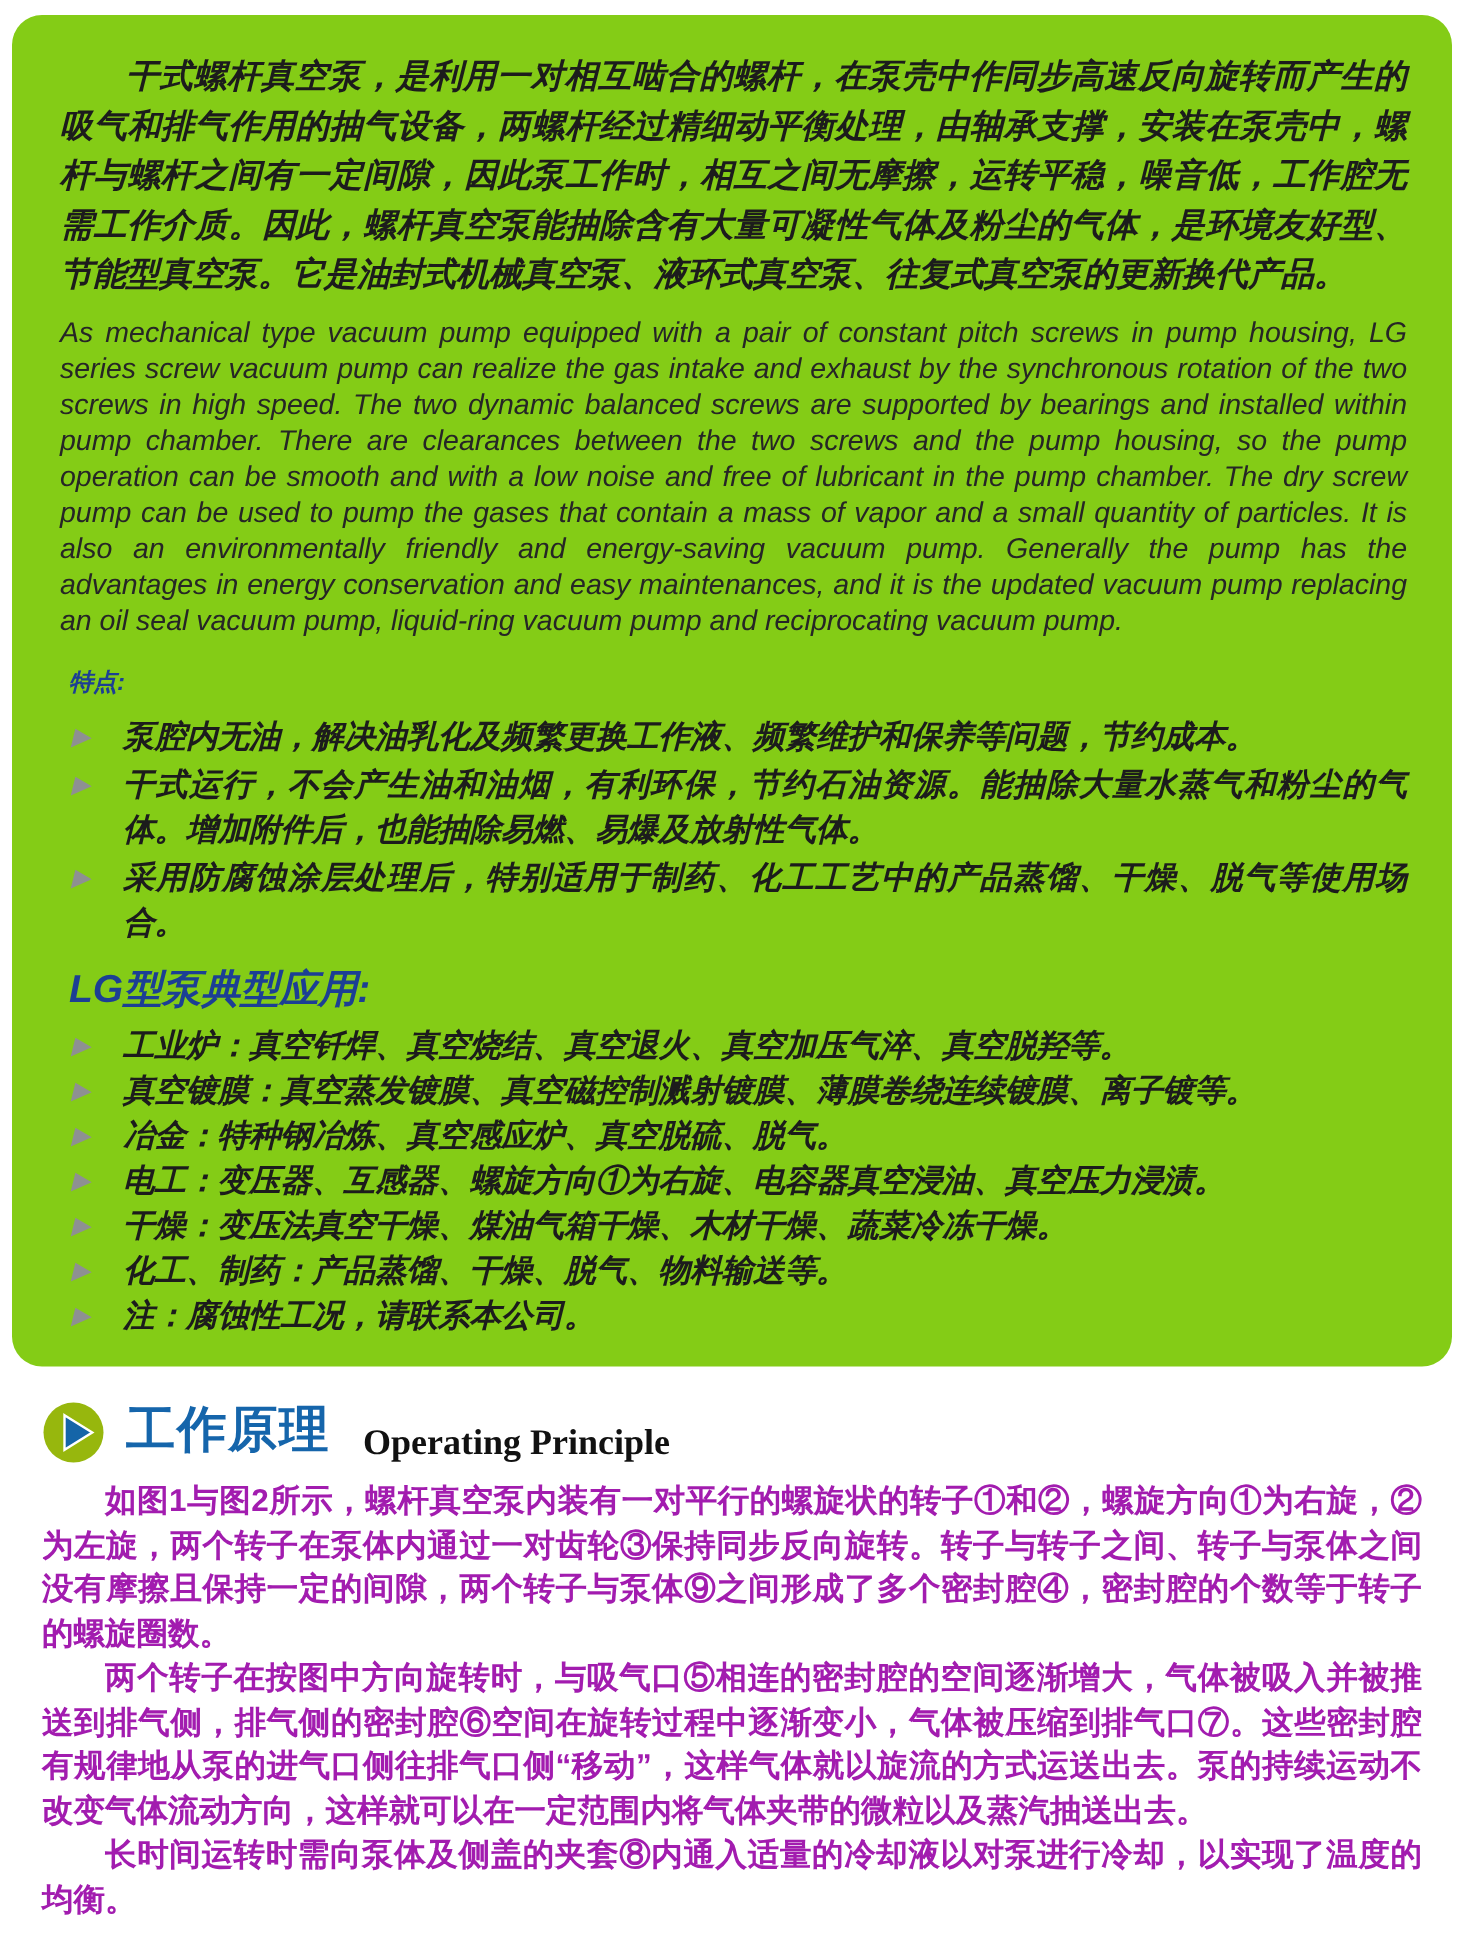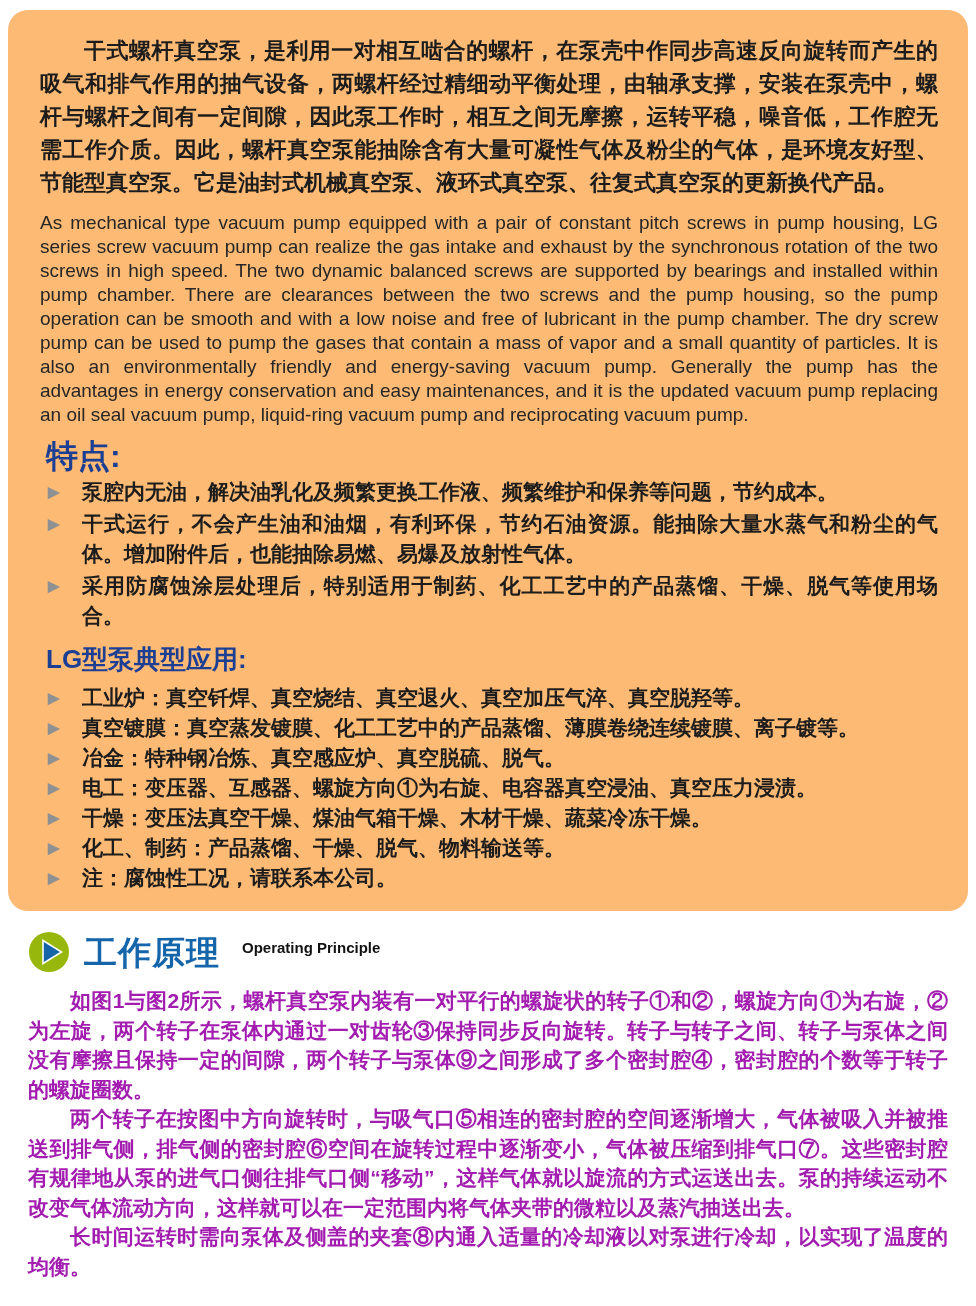--- a/index.html
+++ b/index.html
@@ -8,23 +8,24 @@
     width: 976px;
     height: 1306px;
     overflow: hidden;
     font-family: "Liberation Sans", sans-serif;
     color: #1b1b1b;
   }
 
   
   .panel {
     margin: 10px 8px 0 8px;
-    background: #fdba74;
+    background: #84cc16;
     border-radius: 20px;
     padding: 16px 30px 18px 32px;
+    font-style: italic;
   }
 
   .intro-cn {
     margin-top: 8px;
     font-size: 22px;
     line-height: 33px;
     font-weight: 600;
     text-indent: 2em;
     text-align: justify;
     color: #1c1c1c;
@@ -36,21 +37,21 @@
     line-height: 24px;
     text-align: justify;
     color: #262626;
   }
 
   .blue-heading {
     color: #1c3f94;
     font-weight: bold;
     margin: 14px 0 6px 6px;
   }
-  .features-title { font-size: 32px; line-height: 30px; }
+  .features-title { font-size: 16px; line-height: 30px; }
   .apps-title     { font-size: 26px; line-height: 32px; margin-top: 12px; margin-bottom: 8px; }
 
   ul.bullet-list { list-style: none; }
   ul.bullet-list li {
     position: relative;
     padding-left: 42px;
     font-size: 21px;
     font-weight: 600;
     color: #1c1c1c;
     text-align: justify;
@@ -63,34 +64,35 @@
     left: 8px;
     top: 0;
     color: #8e9092;
     font-size: 15px;
   }
   .arrow::before { content: "▶"; }
 
   
   .principle-header {
     display: flex;
-    align-items: flex-start;
+    align-items: flex-end;
     margin: 20px 0 10px 28px;
+    font-family: Liberation Serif, serif;
   }
   .principle-icon { flex: 0 0 auto; display: block; }
   .principle-title-cn {
     color: #1565ab;
     font-size: 33px;
     font-weight: bold;
     margin-left: 14px;
     letter-spacing: 1px;
   }
   .principle-title-en {
     color: #111111;
-    font-size: 15px;
+    font-size: 24px;
     font-weight: bold;
     margin-left: 22px;
     padding-top: 8px;
   }
 
   .principle-body { margin: 0 28px; }
   .principle-body p {
     font-size: 21px;
     line-height: 29.5px;
     font-weight: 600;
@@ -136,21 +138,21 @@
 
     <ul class="bullet-list apps">
 
         <li>
           <span class="arrow"></span>
           <span>工业炉：真空钎焊、真空烧结、真空退火、真空加压气淬、真空脱羟等。</span>
         </li>
 
         <li>
           <span class="arrow"></span>
-          <span>真空镀膜：真空蒸发镀膜、化工工艺中的产品蒸馏、薄膜卷绕连续镀膜、离子镀等。</span>
+          <span>真空镀膜：真空蒸发镀膜、真空磁控制溅射镀膜、薄膜卷绕连续镀膜、离子镀等。</span>
         </li>
 
         <li>
           <span class="arrow"></span>
           <span>冶金：特种钢冶炼、真空感应炉、真空脱硫、脱气。</span>
         </li>
 
         <li>
           <span class="arrow"></span>
           <span>电工：变压器、互感器、螺旋方向①为右旋、电容器真空浸油、真空压力浸渍。</span>

